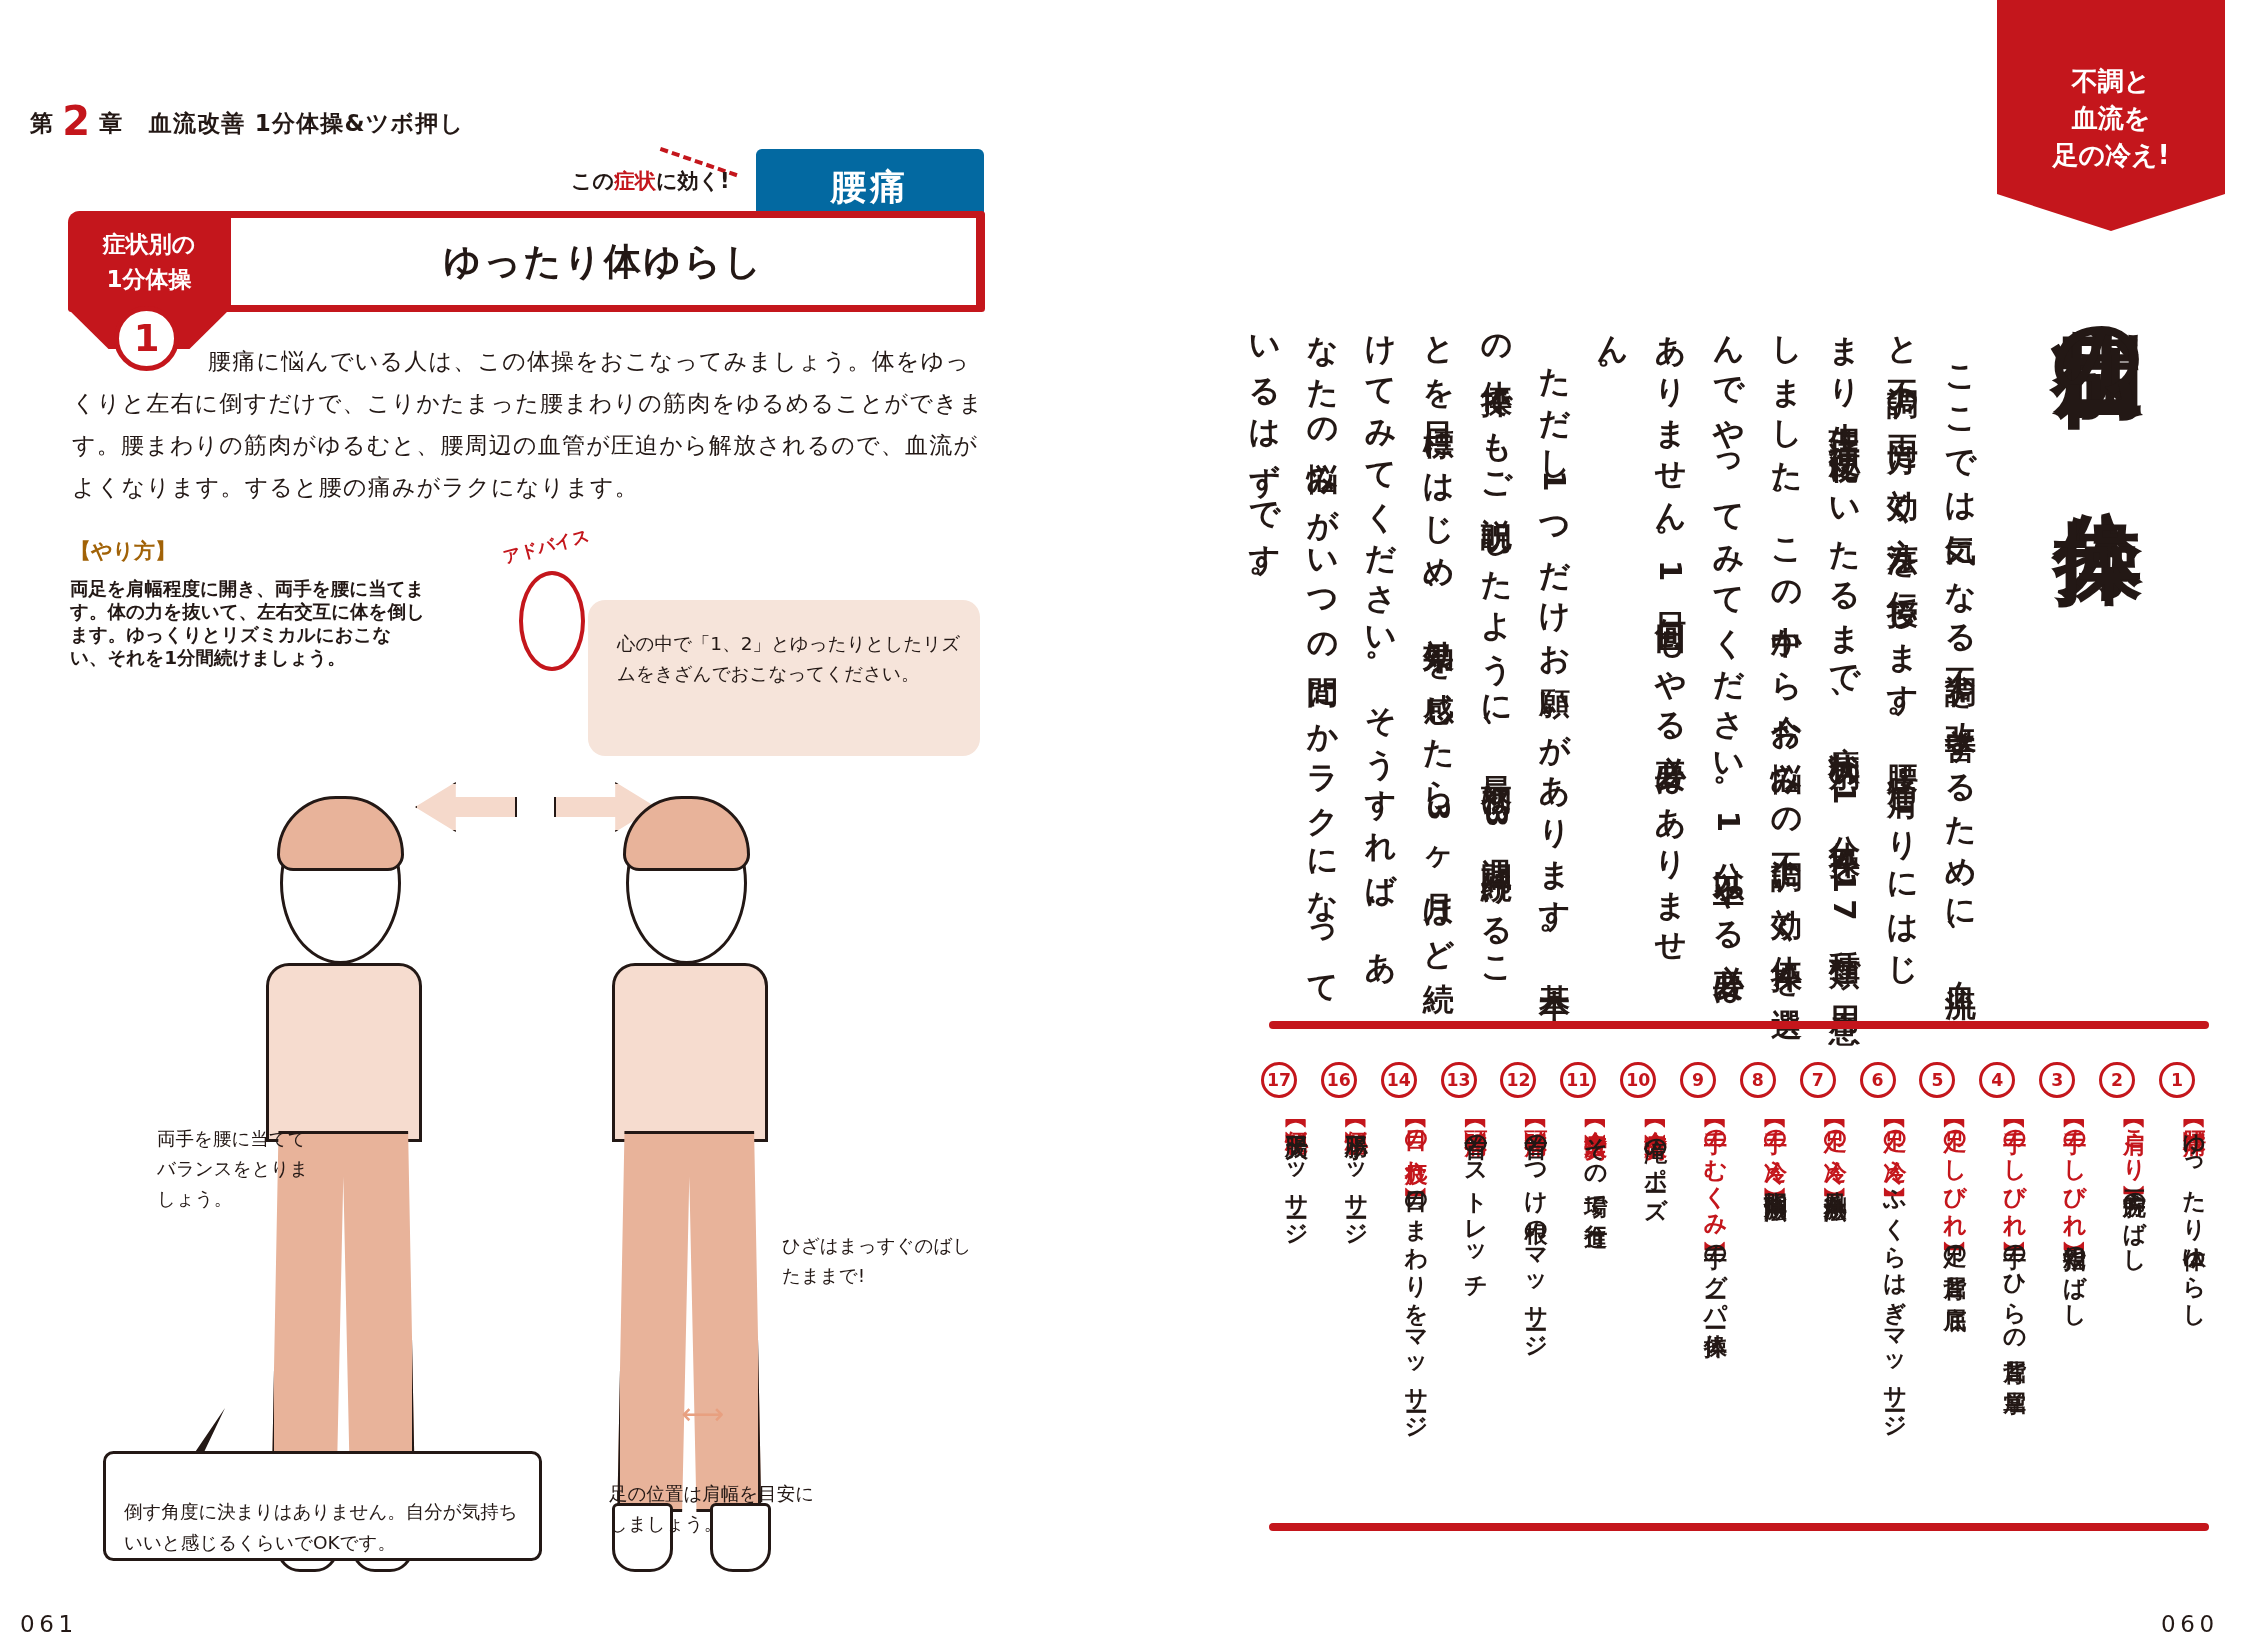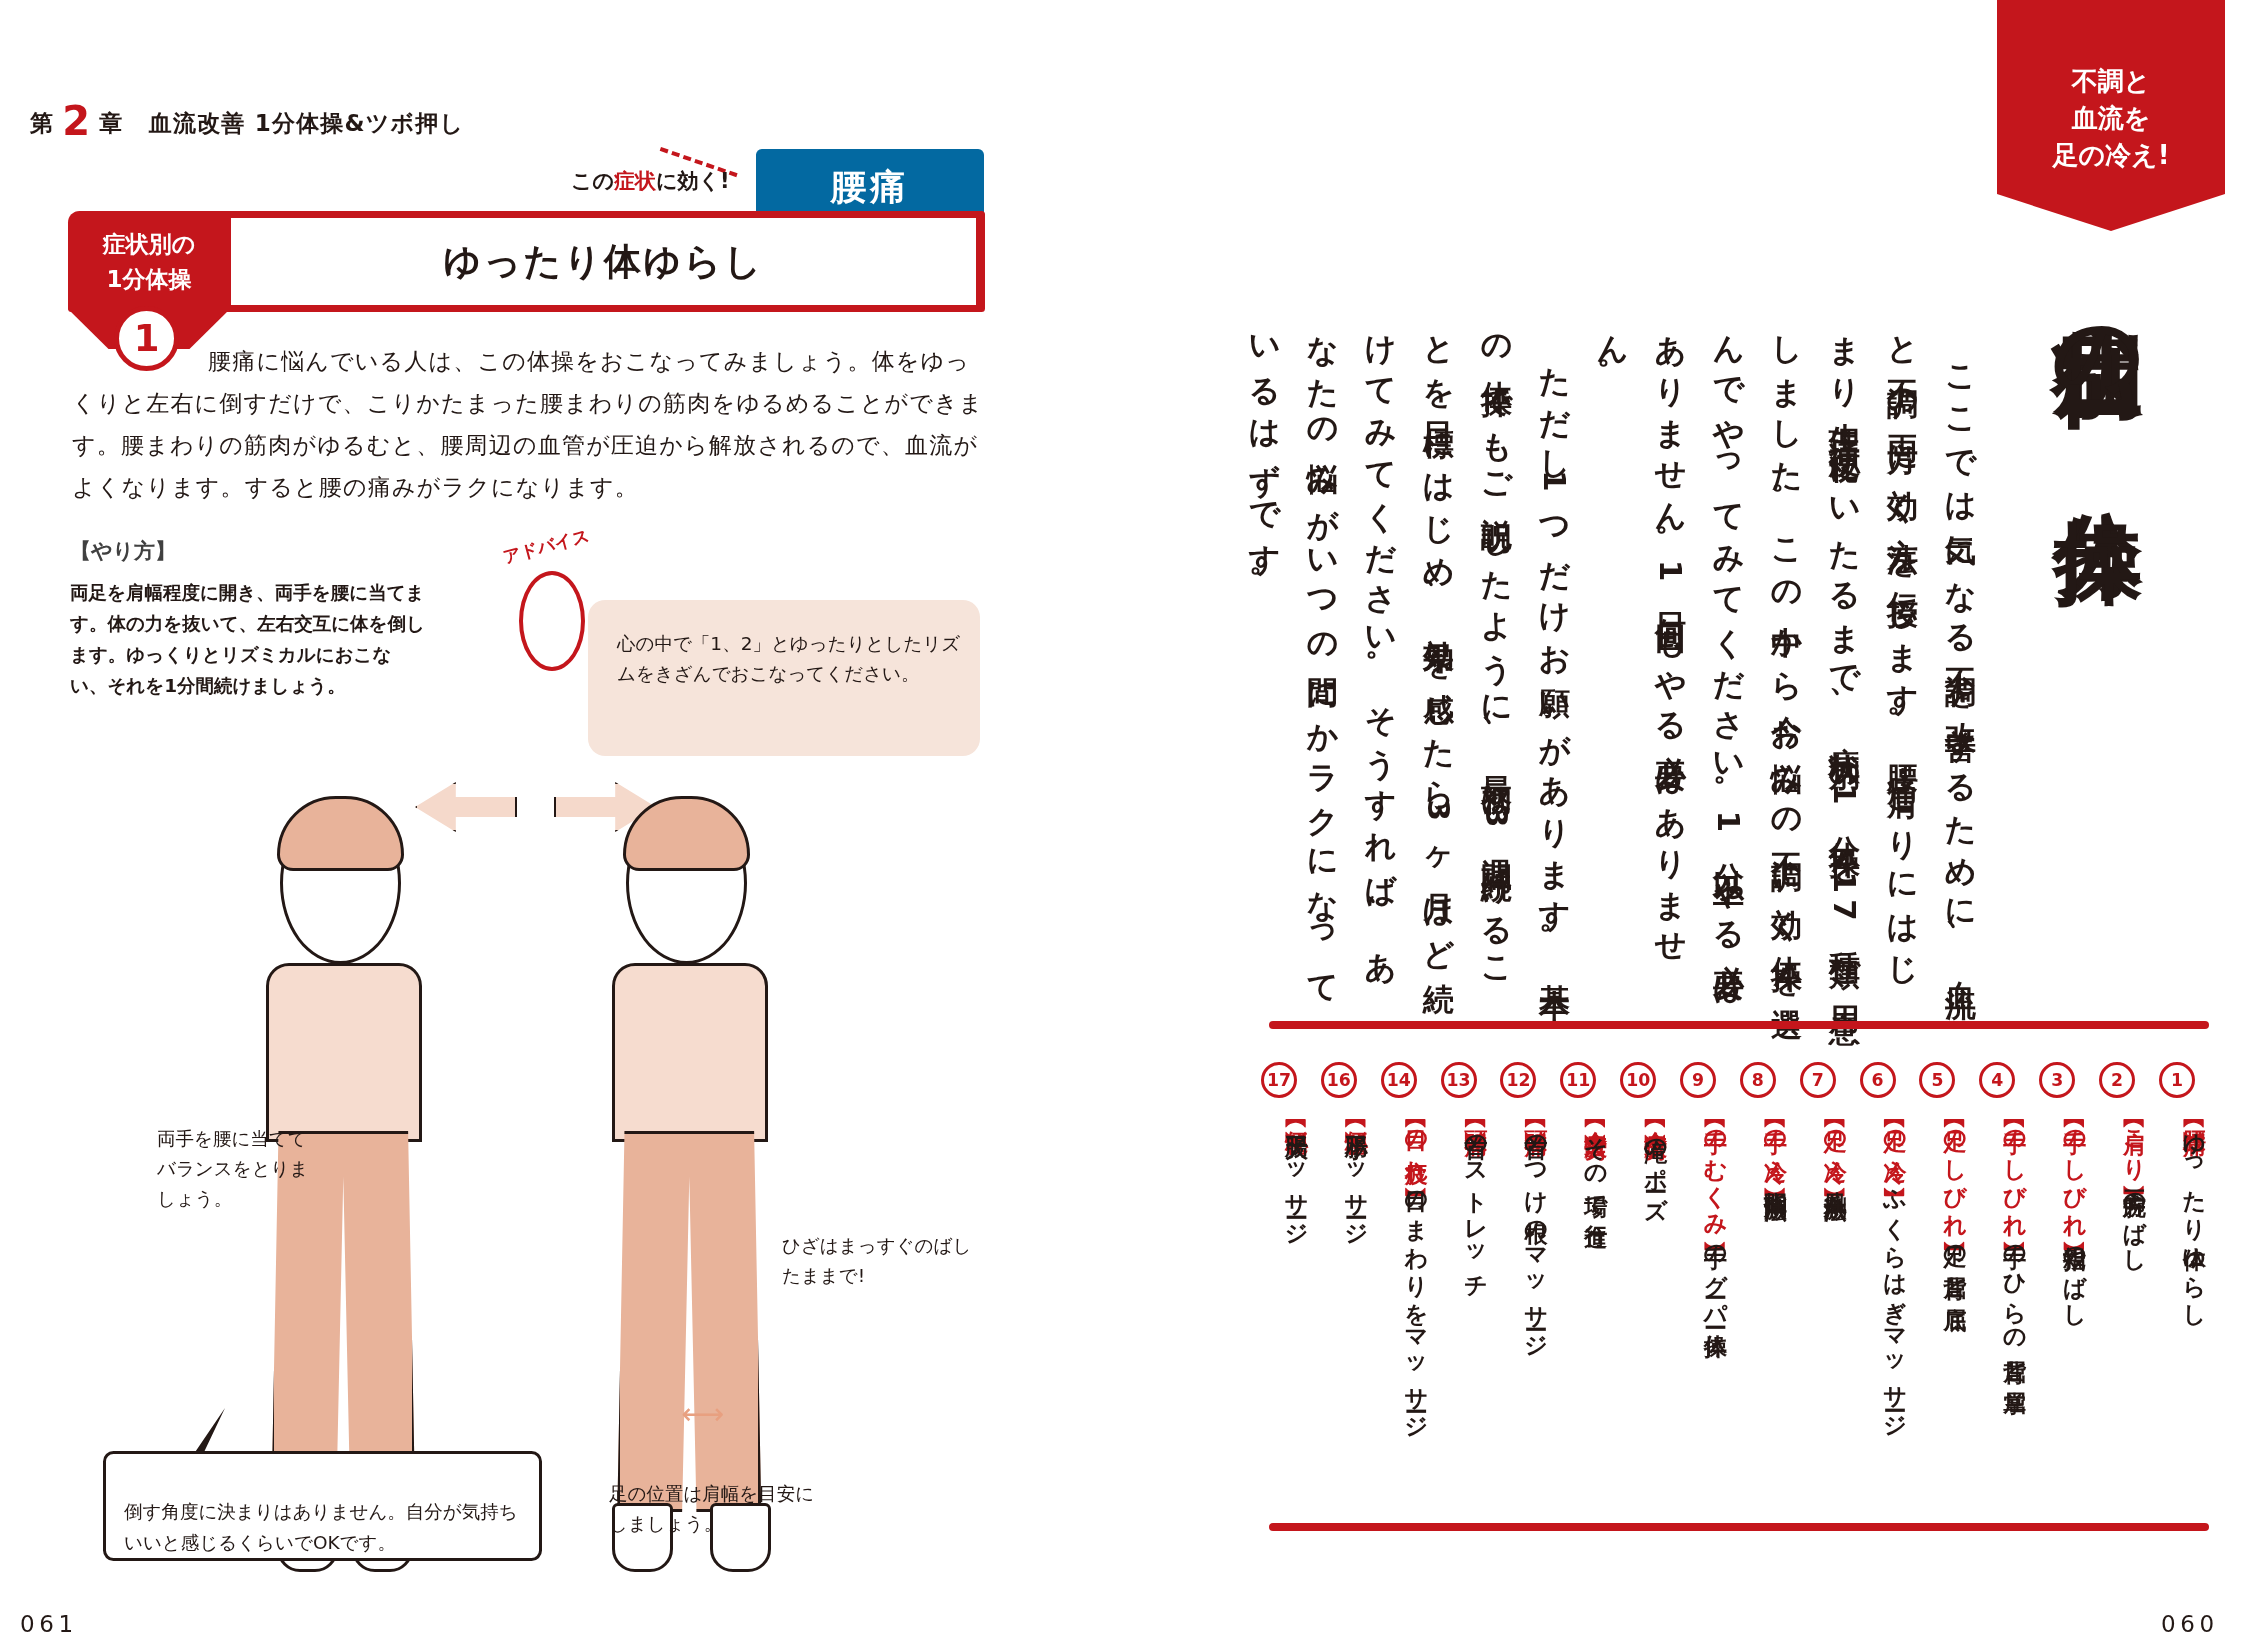--- a/index.html
+++ b/index.html
@@ -17,22 +17,22 @@
   .dash{left:661px;top:147px;width:81px;height:0;border-top:4.6px dashed #c4161c;transform:rotate(19deg);transform-origin:left top;}
   .title-frame{left:68px;top:211px;width:917px;height:101px;background:#c4161c;border-radius:11.5px 3.5px 3.5px 3.5px;}
   .title-box{left:231px;top:218px;width:745px;height:87px;background:#fff;display:flex;align-items:center;justify-content:center;
        font-size:37px;font-weight:bold;letter-spacing:2.3px;}
   .label-box{left:68px;top:211px;width:162px;height:101px;color:#fff;font-size:23px;font-weight:bold;line-height:35px;
        display:flex;flex-direction:column;align-items:center;justify-content:center;}
   .label-tail{left:68px;top:309px;width:162px;height:40px;background:#c4161c;clip-path:polygon(0 0,100% 0,75% 100%,25% 100%);}
   .num-badge{left:114px;top:306px;width:65px;height:65px;border-radius:50%;background:#fff;border:5.2px solid #c4161c;box-sizing:border-box;
        color:#c4161c;font-size:37px;font-weight:bold;display:flex;align-items:center;justify-content:center;}
   .intro{left:72px;top:340px;width:912px;font-size:23px;line-height:42px;text-indent:136px;letter-spacing:1.2px;}
-  .howto-h{left:70px;top:537px;font-size:21px;font-weight:bold;color:#404040;}
-  .howto{left:70px;top:577px;width:358px;font-size:18.5px;font-weight:bold;line-height:31px;}
+  .howto-h{left:70px;top:537px;font-size:21px;font-weight:bold;color:#a16207;}
+  .howto{left:70px;top:577px;width:358px;font-size:18.5px;font-weight:bold;line-height:23px;}
   .advice-label{left:502px;top:534px;font-size:17.3px;color:#c4161c;font-weight:bold;transform:rotate(-15deg);}
   .advice-face{left:519px;top:571px;width:58px;height:92px;border:4px solid #c4161c;border-radius:50%;background:#fff;}
   .advice-box{left:588px;top:600px;width:392px;height:156px;background:#f6e4da;border-radius:17.3px;}
   .advice-text{left:617px;top:629px;width:346px;font-size:18.5px;line-height:30px;}
   .arrow{top:782px;width:98px;height:46px;background:#f5d9cb;border:2.3px solid #231815;}
   .arrow-left{left:415px;clip-path:polygon(0 50%,40% 0,40% 30%,100% 30%,100% 70%,40% 70%,40% 100%);}
   .arrow-right{left:554px;clip-path:polygon(100% 50%,60% 0,60% 30%,0 30%,0 70%,60% 70%,60% 100%);}
   .fig{top:796px;width:190px;}
   .fig .head{position:absolute;left:26px;top:5.8px;width:115px;height:156px;border:3.5px solid #231815;border-radius:50%;background:#fff;}
   .fig .hair{position:absolute;left:23px;top:0;width:121px;height:69px;border-radius:63px 63px 17.3px 17.3px;background:#e8b39a;border:3.5px solid #231815;}

